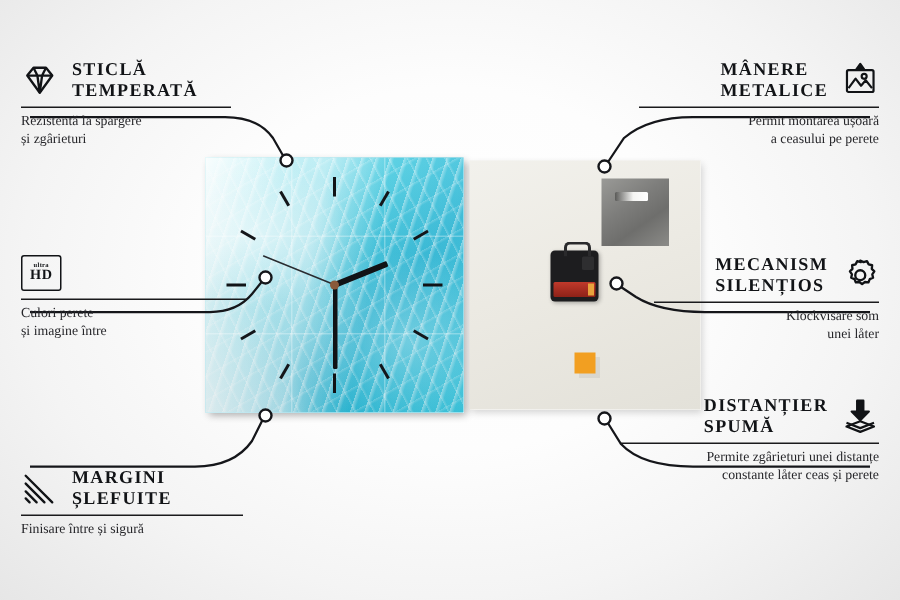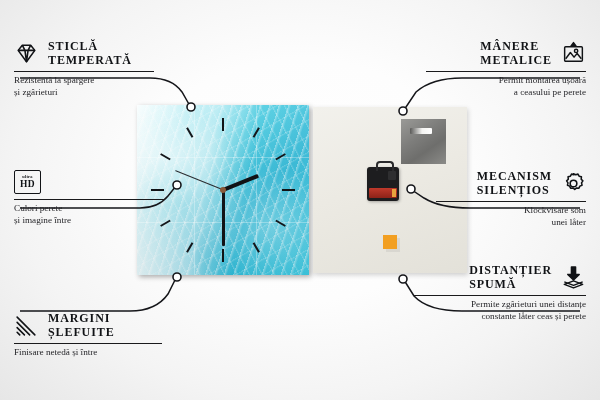--- a/index.html
+++ b/index.html
@@ -234,21 +234,21 @@
             <path d="M3 18.5 L5.5 21"></path>
         </svg>
       </span>
       <span class="ftitle">
         <span>MARGINI</span><br>
         <span>ȘLEFUITE</span>
       </span>
     </div>
     <div class="rule"></div>
     <div class="fdesc">
-      <span>Finisare netedă și între</span>
+      <span>Finisare între și sigură</span>
     </div>
   </div>
 
   <div class="feat right" style="right:14px;top:40px;width:160px;">
     <div class="head">
       <span class="ftitle">
         <span>MÂNERE</span><br>
         <span>METALICE</span>
       </span>
       <span class="ficon">

